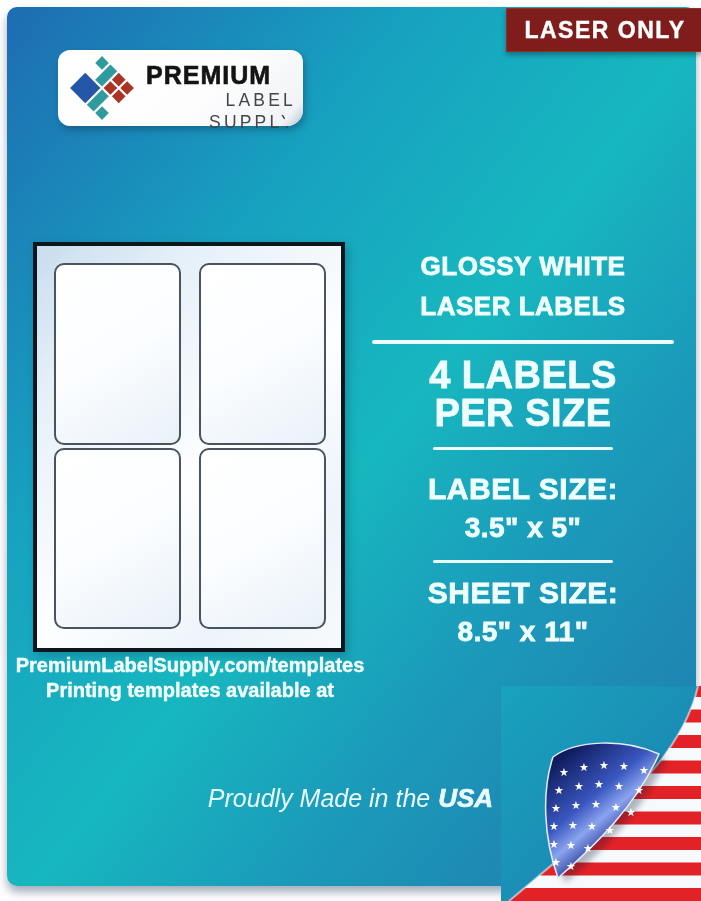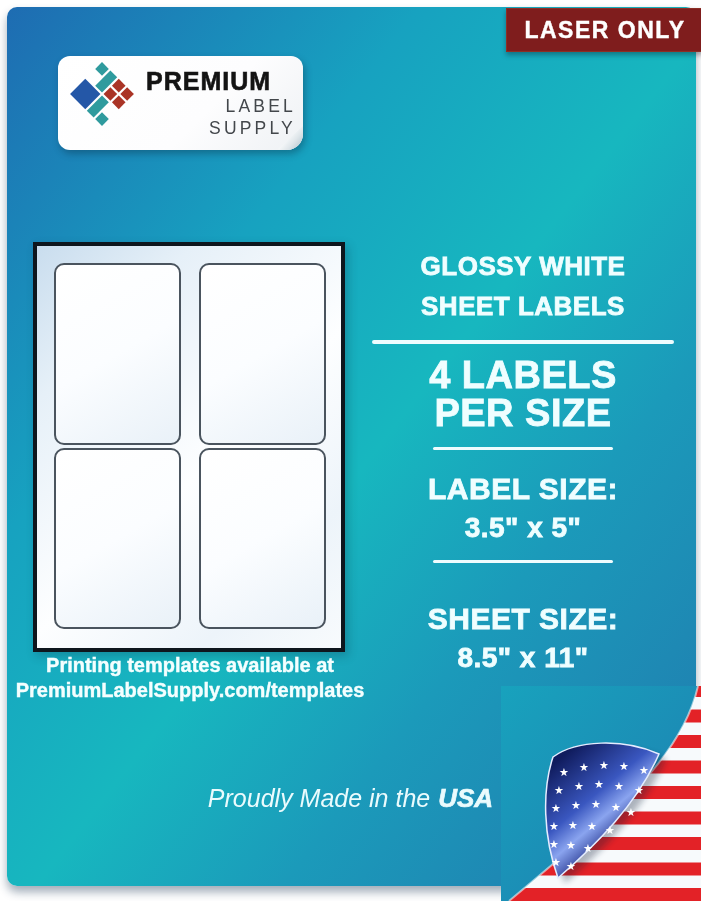--- a/index.html
+++ b/index.html
@@ -21,21 +21,21 @@
     background:#7f1d1d;border:1px solid #8c2f25;box-sizing:border-box;
     box-shadow:0 3px 5px rgba(10,10,20,.35);
     display:flex;align-items:center;justify-content:center;margin-left:14px;
   }
   .badge span{
     color:#ffffff;font-size:23px;font-weight:700;letter-spacing:1.5px;
     -webkit-text-stroke:.4px #fff;
   }
   
   .sticker{
-    position:absolute;left:58px;top:56px;width:245px;height:94px;
+    position:absolute;left:58px;top:50px;width:245px;height:76px;
     background:linear-gradient(135deg,#ffffff 0%,#fdfdfe 60%,#eef1f4 100%);
     border-radius:12px 12px 16px 12px;
     box-shadow:2px 4px 7px rgba(10,40,60,.35);
   }
   .sticker .fold{
     position:absolute;right:0;bottom:0;width:26px;height:24px;
     border-radius:0 0 16px 4px;
     background:linear-gradient(310deg,#aebfc9 0%,#dfe6ea 35%,#ffffff 65%);
     clip-path:polygon(100% 0,100% 100%,0 100%);
   }
@@ -70,21 +70,21 @@
   
   .spec{
     position:absolute;left:372px;width:302px;text-align:center;
     color:#effeff;font-weight:700;-webkit-text-stroke:.8px #effeff;
   }
   .spec .l1,.spec .l2{display:block;}
   .t-title{top:246px;font-size:26px;line-height:40px;letter-spacing:.5px;}
   .t-count{top:356px;font-size:38px;line-height:38px;letter-spacing:.5px;}
   .t-labelsize{top:469px;font-size:30px;line-height:39px;letter-spacing:.5px;}
   .t-labelsize .l2{font-size:28px;}
-  .t-sheetsize{top:599px;font-size:30px;line-height:39px;letter-spacing:.5px;}
+  .t-sheetsize{top:573px;font-size:30px;line-height:39px;letter-spacing:.5px;}
   .t-sheetsize .l2{font-size:28px;}
   .rule{position:absolute;background:#eefcfe;border-radius:2px;}
   .rule1{left:372px;top:340px;width:302px;height:4px;}
   .rule2{left:433px;top:447px;width:180px;height:3px;}
   .rule3{left:433px;top:560px;width:180px;height:3px;}
   
   .made{
     position:absolute;left:0;top:783px;width:701px;text-align:center;
     color:#eafbfd;font-size:25px;font-style:italic;font-weight:400;
   }
@@ -124,27 +124,27 @@
   </div>
 
   <div class="sheet">
     <div class="label-cell"></div>
     <div class="label-cell"></div>
     <div class="label-cell"></div>
     <div class="label-cell"></div>
   </div>
 
   <div class="caption">
+    <div>PremiumLabelSupply.com/templates</div>
     <div>Printing templates available at</div>
-    <div>PremiumLabelSupply.com/templates</div>
   </div>
 
   <div class="spec t-title">
     <span class="l1">GLOSSY WHITE</span>
-    <span class="l2">SHEET LABELS</span>
+    <span class="l2">LASER LABELS</span>
   </div>
   <div class="rule rule1"></div>
 
   <div class="spec t-count">
     <span class="l1">4 LABELS</span>
     <span class="l2">PER SIZE</span>
   </div>
   <div class="rule rule2"></div>
 
   <div class="spec t-labelsize">

